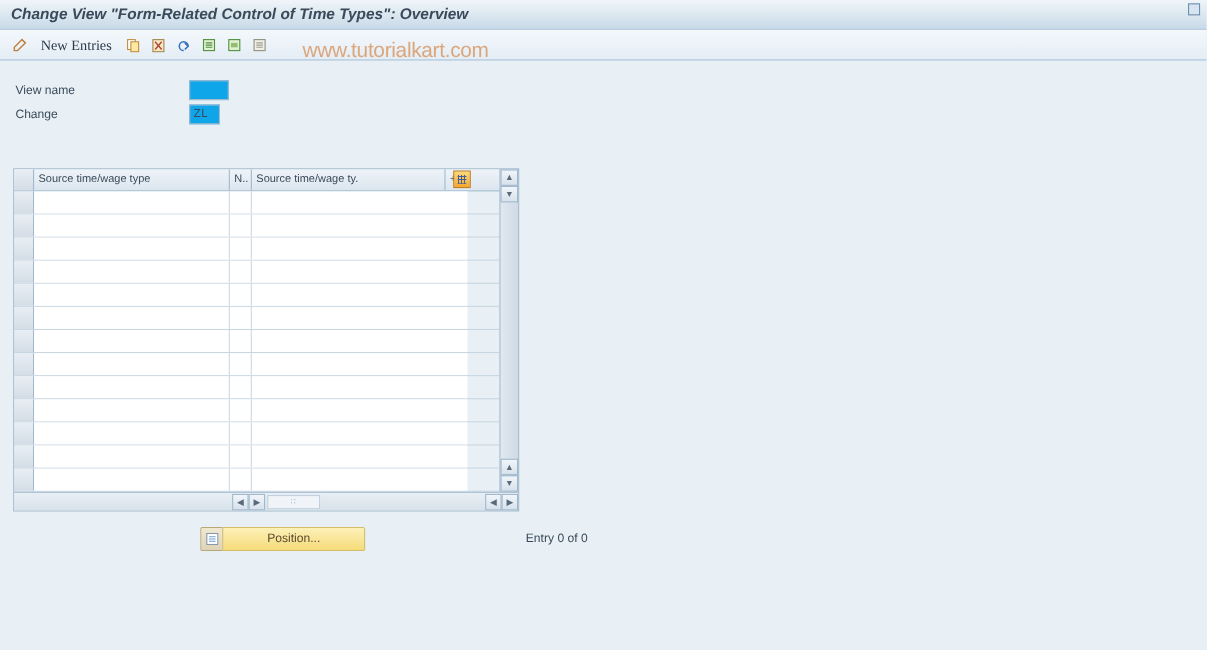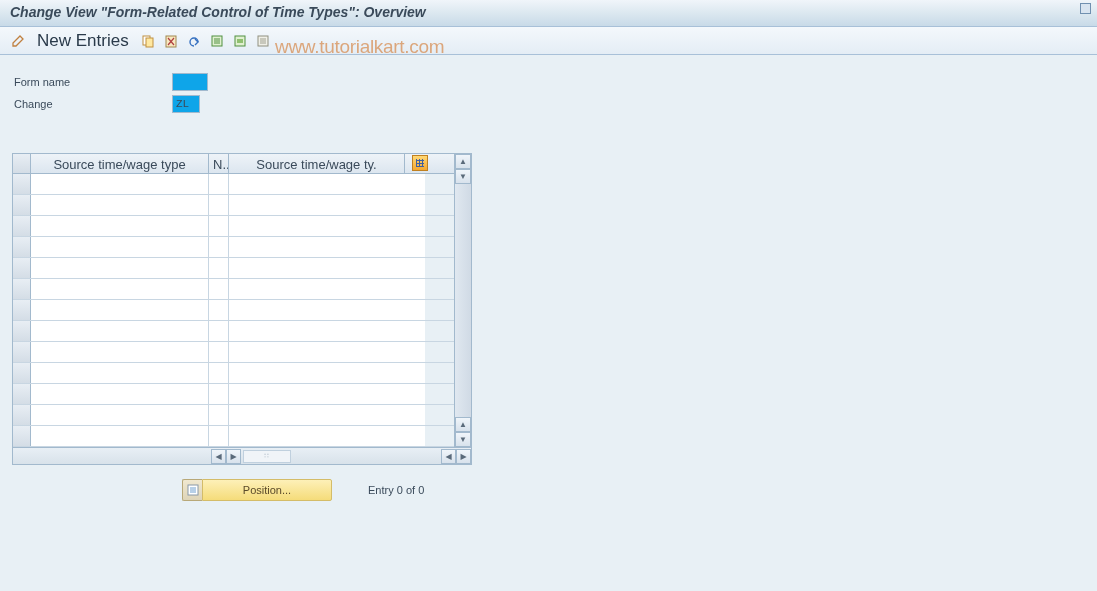--- a/index.html
+++ b/index.html
@@ -47,21 +47,22 @@
       display: inline-flex;
       align-items: center;
       justify-content: center;
       cursor: pointer;
       border-radius: 2px;
     }
     .toolbar .text-btn {
       padding: 2px 6px;
       cursor: pointer;
       color: #2a3a4a;
-      font-size: 17px;
+      font-size: 13px;
+      font-family: Liberation Serif, serif;
     }
     .content {
       padding: 18px 12px 12px 12px;
     }
     .form-row {
       display: flex;
       align-items: center;
       margin-bottom: 4px;
     }
     .form-label {
@@ -95,25 +96,24 @@
     }
     .table-header-row {
       display: flex;
       background: linear-gradient(to bottom, #eef3f8, #dce6ef);
       border-bottom: 1px solid #a2b9cd;
       height: 20px;
     }
     .th {
       border-right: 1px solid #a2b9cd;
       padding: 3px 4px;
-      font-size: 13px;
+      font-size: 10px;
       color: #3a4a5a;
       white-space: nowrap;
       overflow: hidden;
-      text-align: center;
     }
     .th.selector { width: 18px; background: linear-gradient(to bottom, #e8eef4, #d4dde6); }
     .th.col1 { width: 178px; }
     .th.col2 { width: 20px; }
     .th.col3 { width: 176px; }
     .th.col4 { width: 24px; border-right: none; position: relative; }
     .config-icon {
       position: absolute;
       right: 1px;
       top: 1px;
@@ -202,20 +202,21 @@
       justify-content: center;
       font-size: 7px;
       color: #90a0b0;
       letter-spacing: 1px;
     }
     .footer-area {
       display: flex;
       align-items: center;
       margin-top: 14px;
       padding-left: 170px;
+      gap: 110px;
     }
     .position-btn {
       display: flex;
       align-items: center;
       cursor: pointer;
     }
     .position-btn .pos-icon {
       width: 20px;
       height: 22px;
       background: linear-gradient(to bottom, #f0e8d0, #ded4b8);
@@ -305,21 +306,21 @@
         <rect x="2" y="2" width="10" height="10" fill="#f0f0e8" stroke="#909080"></rect>
         <path d="M4 5 h6 M4 7 h6 M4 9 h6" stroke="#a0a090"></path>
       </svg>
   </span>
 </div>
 
 <div class="watermark">www.tutorialkart.com</div>
 
 <div class="content">
   <div class="form-row">
-    <span class="form-label">Form name</span>
+    <span class="form-label">View name</span>
     <input class="form-input narrow" value="" style="">
   </div>
   <div class="form-row">
     <span class="form-label">Change</span>
     <input class="form-input tbl" value="ZL" style="">
   </div>
 
   <div class="table-container">
     <div class="table-inner">
       <div class="table-body">

